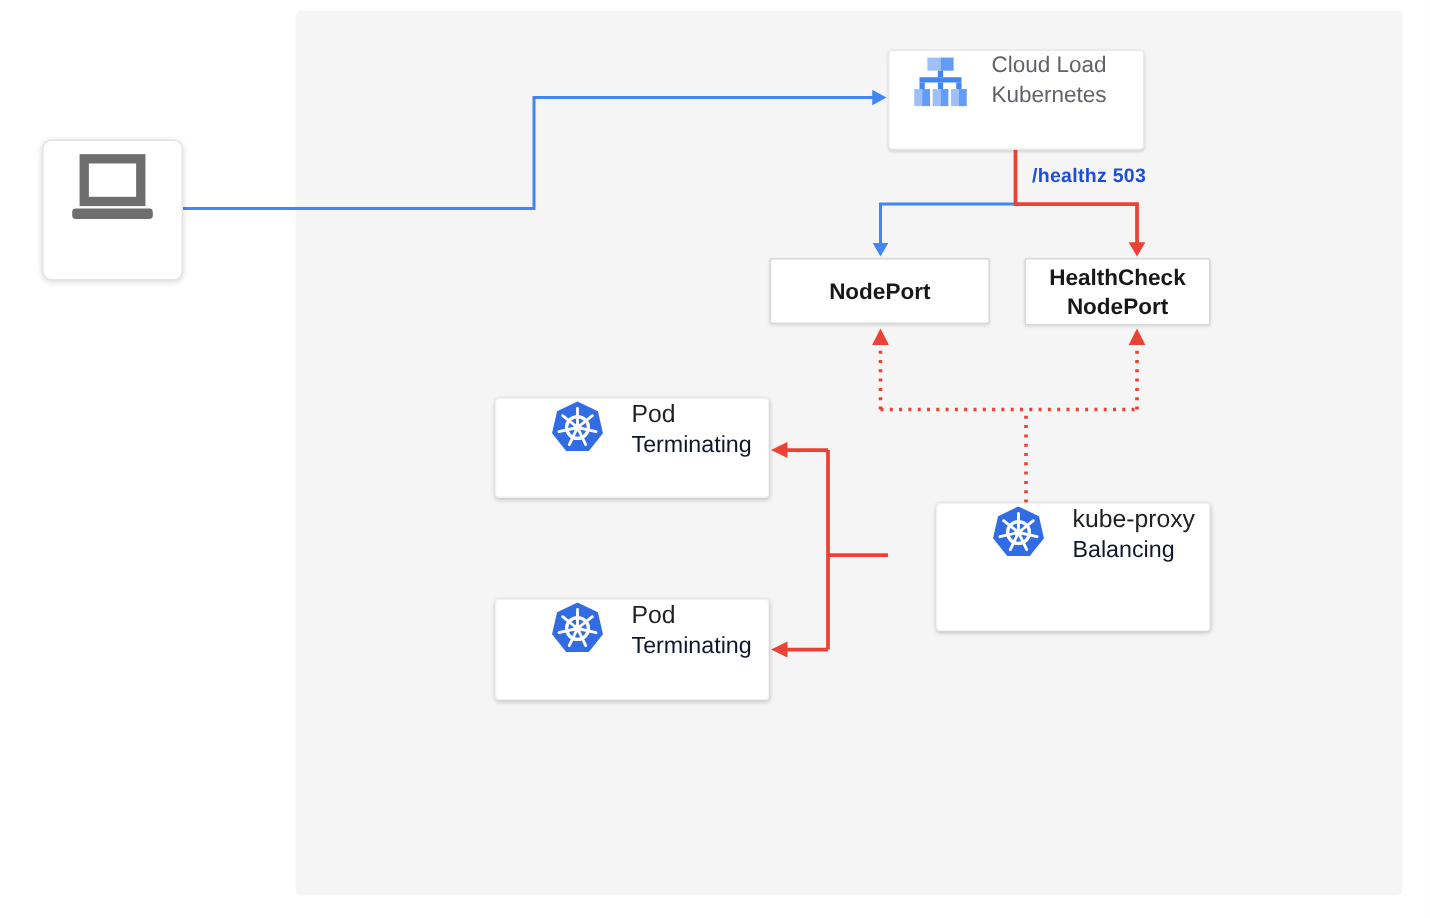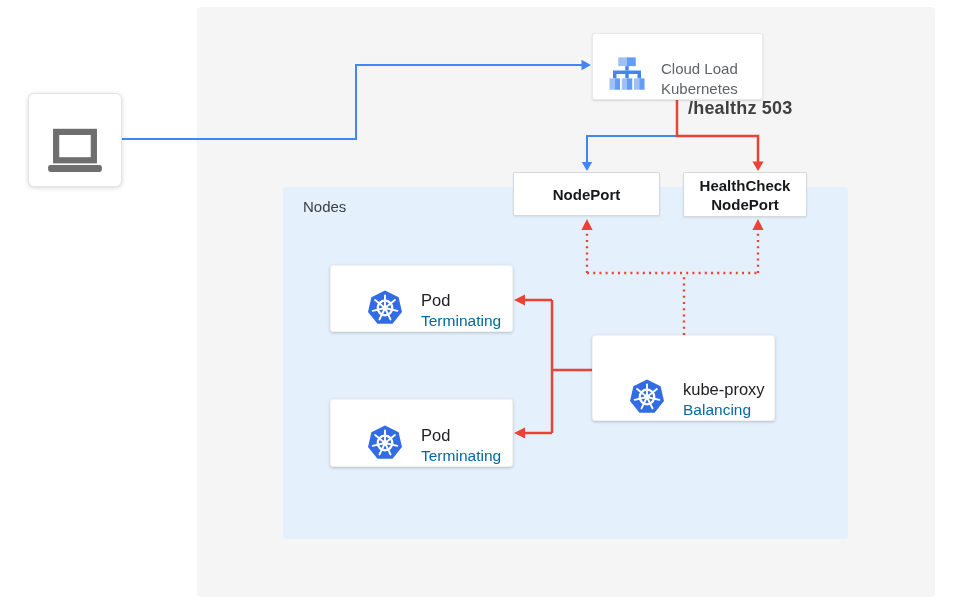--- a/index.html
+++ b/index.html
@@ -6,56 +6,53 @@
   html,body { background:#ffffff; }
   body { font-family:"Liberation Sans","DejaVu Sans",sans-serif; }
   #stage { position:relative; width:953px; height:612px; background:#ffffff; overflow:hidden; }
 
   .panel-gray { position:absolute; left:197px; top:7px; width:738px; height:590px;
                 background:#f5f5f6; border-radius:4px; }
   .panel-blue { position:absolute; left:283px; top:187px; width:565px; height:352px;
                 background:#e4f1fc; border-radius:3px; }
   .nodes-label { position:absolute; left:20px; top:11px; font-size:15px; color:#3c4043; }
   .card { position:absolute; background:#fff; border:1px solid rgba(0,0,0,0.05); border-radius:3px;
-          box-shadow:0 1px 3px rgba(60,64,67,0.28); display:flex; align-items:flex-end; }
+          box-shadow:0 1px 3px rgba(60,64,67,0.28); display:flex; align-items:flex-start; }
   .port { position:absolute; background:#fff; border:1px solid #d6d9dc; border-radius:2px;
           box-shadow:0 1px 2px rgba(60,64,67,0.12);
           display:flex; flex-direction:column; align-items:center; justify-content:center;
           text-align:center; font-weight:bold; font-size:15px; line-height:19px; color:#17181a; }
 
   .client-card { left:28px; top:93px; width:94px; height:94px; justify-content:center;
                  border-radius:6px; border:1px solid #e4e4e4; box-shadow:0 1px 4px rgba(0,0,0,0.16); }
   .clb-card { left:592px; top:33px; width:171px; height:67px; padding-left:13px; gap:13px;
               border:1px solid #e9e9e9; box-shadow:0 1px 2px rgba(60,64,67,0.18); }
   .clb-text { font-size:15px; line-height:20px; color:#5f6368; }
 
   .nodeport-box   { left:513px; top:172px; width:147px; height:44px; }
   .healthcheck-box{ left:683px; top:172px; width:124px; height:45px; }
 
   .k8s-card { width:183px; height:67px; padding-left:35px; gap:17px; }
   .pod1-card { left:330px; top:265px; }
   .pod2-card { left:330px; top:399px; height:68px; }
-  .kubeproxy-card { left:592px; top:335px; height:86px; }
+  .kubeproxy-card { left:624px; top:335px; height:86px; }
   .k8s-title { font-size:16.5px; line-height:21px; color:#202124; }
-  .k8s-sub   { font-size:15.5px; line-height:20px; color:#0369a1; }
+  .k8s-sub   { font-size:15.5px; line-height:20px; color:#0f172a; }
 
-  .healthz { position:absolute; left:688px; top:98px; font-size:18px; font-weight:bold;
-             color:#404040; letter-spacing:0.2px; }
+  .healthz { position:absolute; left:688px; top:109px; font-size:13px; font-weight:bold;
+             color:#1d4ed8; letter-spacing:0.2px; }
 
   .connectors { position:absolute; left:0; top:0; width:953px; height:612px; pointer-events:none; }
 </style>
 </head>
 <body>
 
 <div id="stage">
 
   <div class="panel-gray"></div>
-  <div class="panel-blue">
-    <div class="nodes-label">Nodes</div>
-  </div>
 
   <svg class="connectors" width="953" height="612" viewBox="0 0 953 612">
 
     <g>
       <path d="M122 139 H356 V65 H582" fill="none" stroke="#4285f4" stroke-width="2"></path>
       <polygon points="591,65 581.5,59.8 581.5,70.2" fill="#4285f4"></polygon>
     </g>
 
     <g>
       <path d="M679 136 H587 V162" fill="none" stroke="#4285f4" stroke-width="2"></path>

